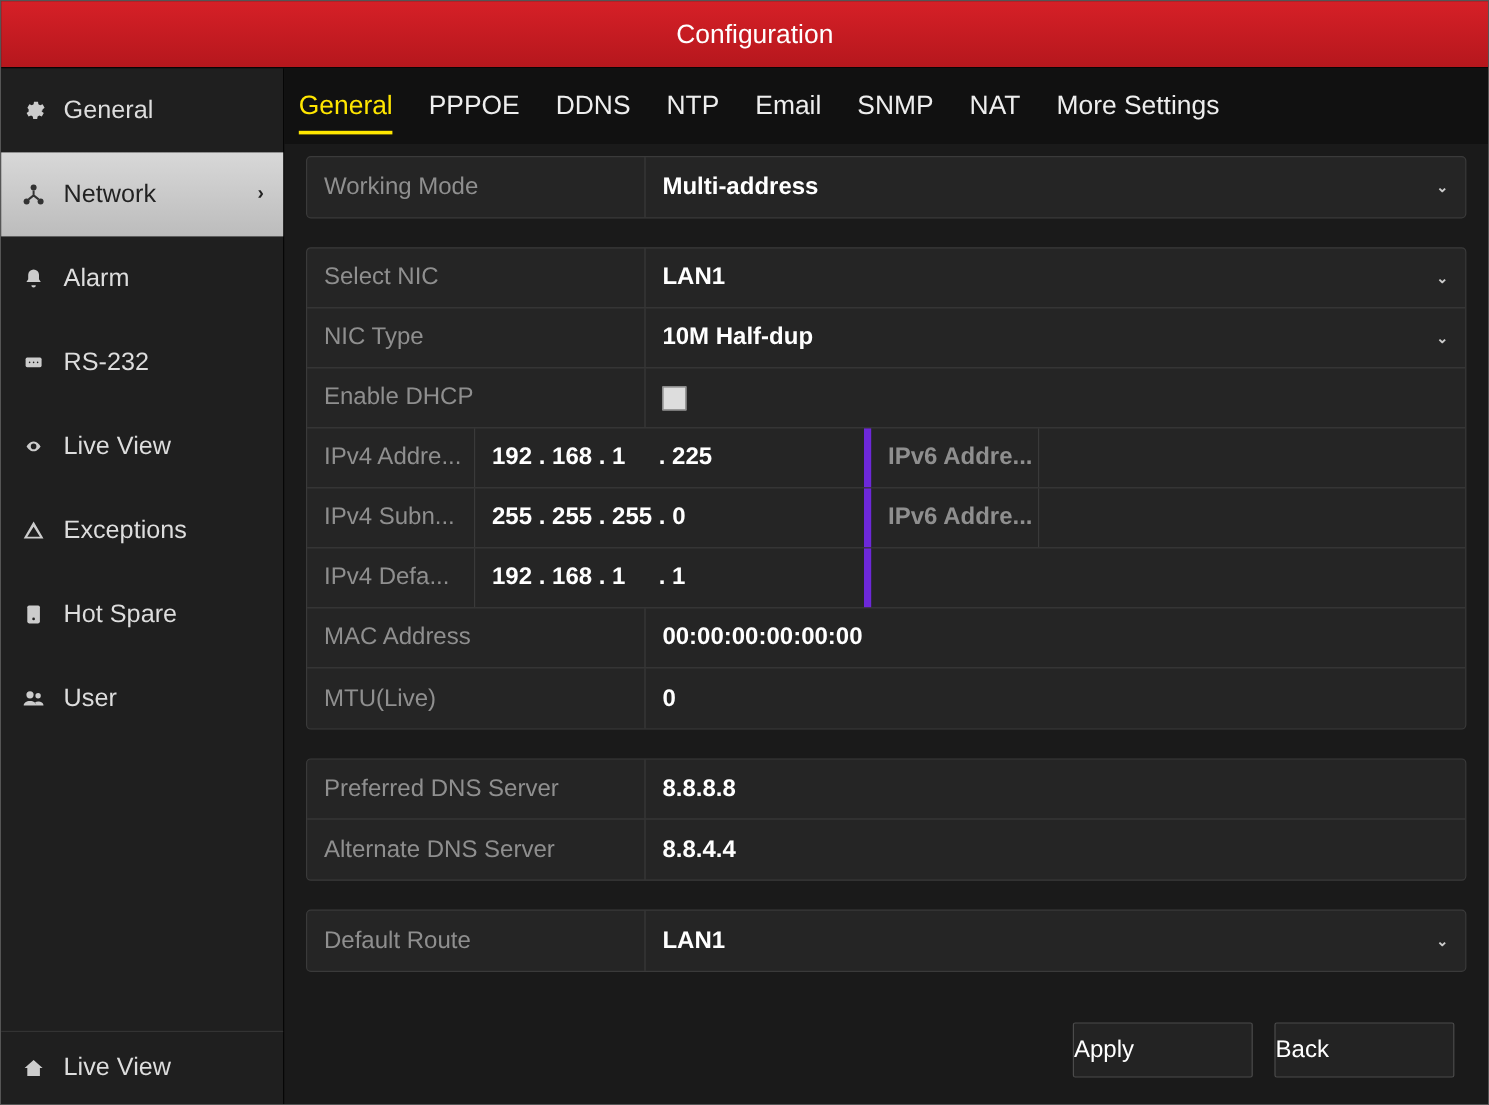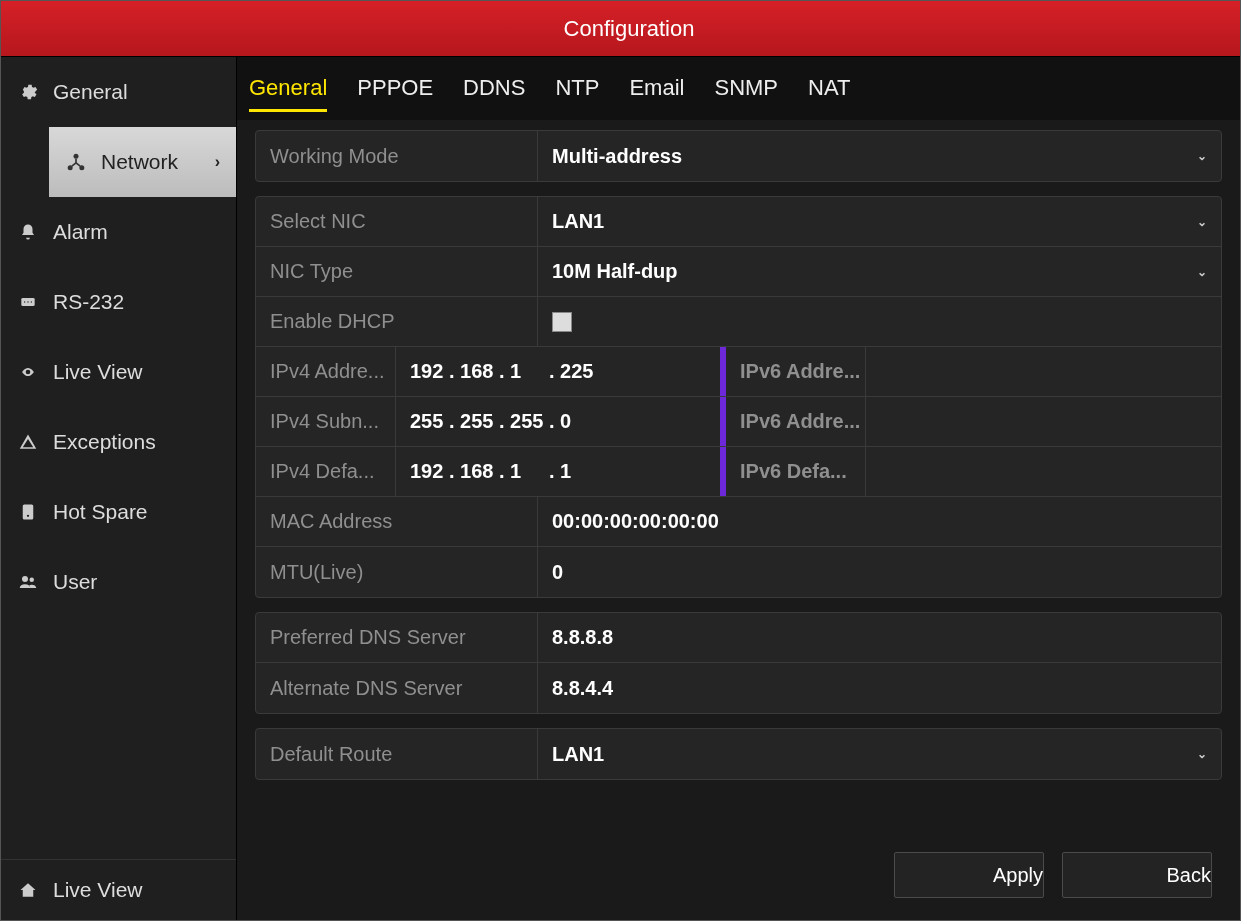--- a/index.html
+++ b/index.html
@@ -50,21 +50,20 @@
     gap: 14px;
     padding: 0 16px;
     height: 70px;
     color: #ddd;
     cursor: pointer;
   }
   .sidebar-item.active {
     background: linear-gradient(to bottom, #d8d8d8, #bcbcbc);
     color: #222;
     position: relative;
-    margin-left: 48px;
   }
   .sidebar-item.active .arrow { color:#222; font-weight: bold; }
   .sidebar-item .label { flex: 1; font-size: 21px; }
   .sidebar-item .arrow { font-size: 16px; color:#444; }
   .sidebar-icon { width: 22px; height:22px; display:inline-flex; align-items:center; justify-content:center; }
   .sidebar-bottom {
     border-top: 1px solid #333;
   }
   .sidebar-bottom .sidebar-item { height: 60px; }
 
@@ -92,21 +91,21 @@
     border-bottom: 3px solid #ffe600;
   }
   .form-area {
     flex: 1;
     padding: 10px 18px 0 18px;
     overflow: auto;
   }
   .group {
     border: 1px solid #3a3a3a;
     border-radius: 4px;
-    margin-bottom: 14px;
+    margin-bottom: 24px;
     background: #252525;
   }
   .row {
     display: flex;
     align-items: stretch;
     min-height: 50px;
     border-bottom: 1px solid #3a3a3a;
   }
   .row:last-child { border-bottom: none; }
   .cell-label {
@@ -150,21 +149,21 @@
     gap: 18px;
     padding: 18px 28px 22px 0;
   }
   .btn {
     min-width: 150px;
     height: 46px;
     background: #232323;
     border: 1px solid #4b4b4b;
     color: #fff;
     font-size: 20px;
-    display:flex; align-items:center; justify-content:flex-end;
+    display:flex; align-items:center; justify-content:flex-start;
     cursor:pointer;
     border-radius: 2px;
   }
 </style>
 </head>
 <body>
 
 <div class="window">
   <div class="titlebar">
     <span>Configuration</span>
@@ -270,20 +269,21 @@
 
     <div class="main">
       <div class="tabs">
         <div class="tab active">General</div>
         <div class="tab">PPPOE</div>
         <div class="tab">DDNS</div>
         <div class="tab">NTP</div>
         <div class="tab">Email</div>
         <div class="tab">SNMP</div>
         <div class="tab">NAT</div>
+        <div class="tab">More Settings</div>
       </div>
 
       <div class="form-area">
 
         <div class="group">
           <div class="row">
             <div class="cell-label">Working Mode</div>
             <div class="cell-value">
               <span>Multi-address</span>
               <span class="dropdown-caret">⌄</span>
@@ -331,21 +331,20 @@
             <div class="cell-value ipv6lbl">IPv6 Addre...</div>
             <div class="cell-value">
               <span></span>
             </div>
           </div>
           <div class="row">
             <div class="cell-label narrow">IPv4 Defa...</div>
             <div class="cell-value split">
               <span style="white-space:pre">192 . 168 . 1     . 1</span>
             </div>
-            <div class="cell-value ipv6lbl">IPv6 Defa...</div>
             <div class="cell-value">
               <span></span>
             </div>
           </div>
 
           <div class="row">
             <div class="cell-label">MAC Address</div>
             <div class="cell-value">
               <span>00:00:00:00:00:00</span>
             </div>

